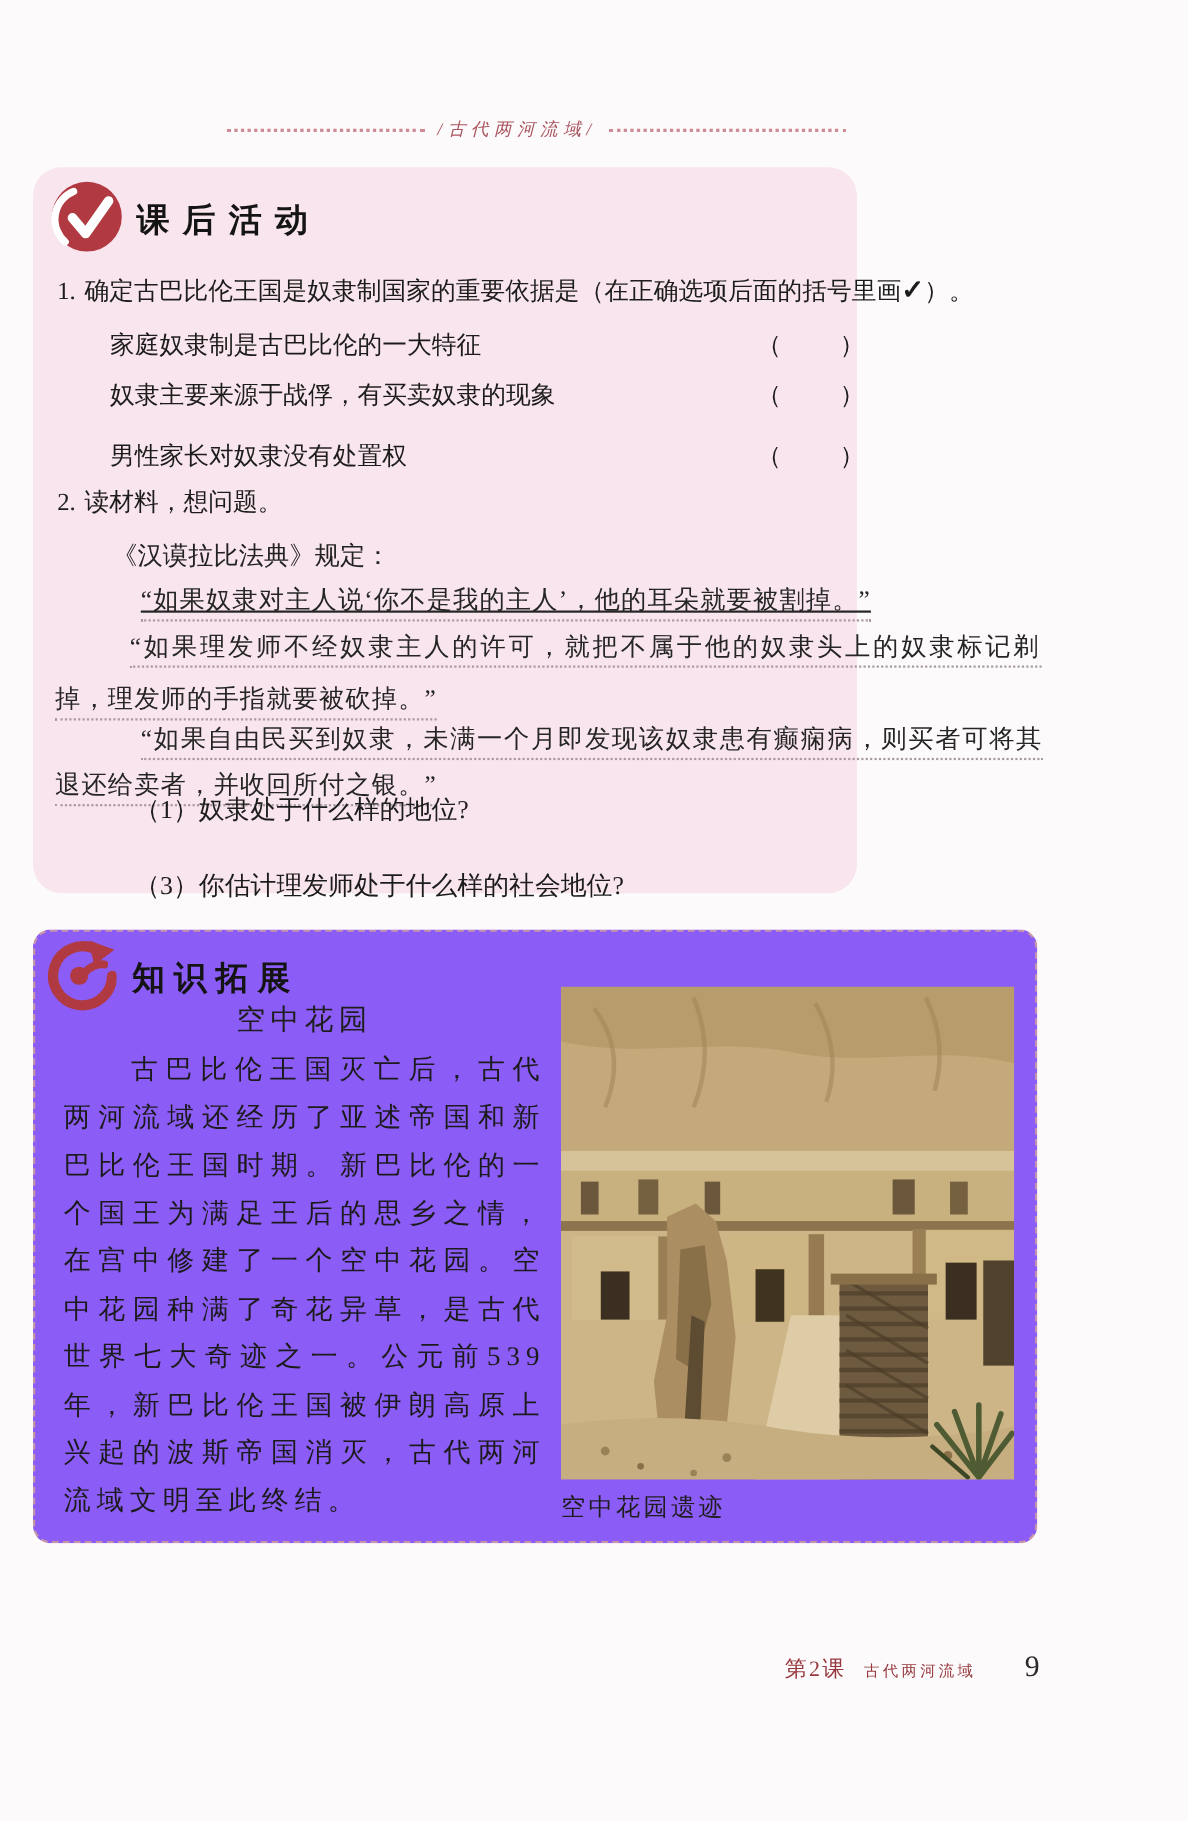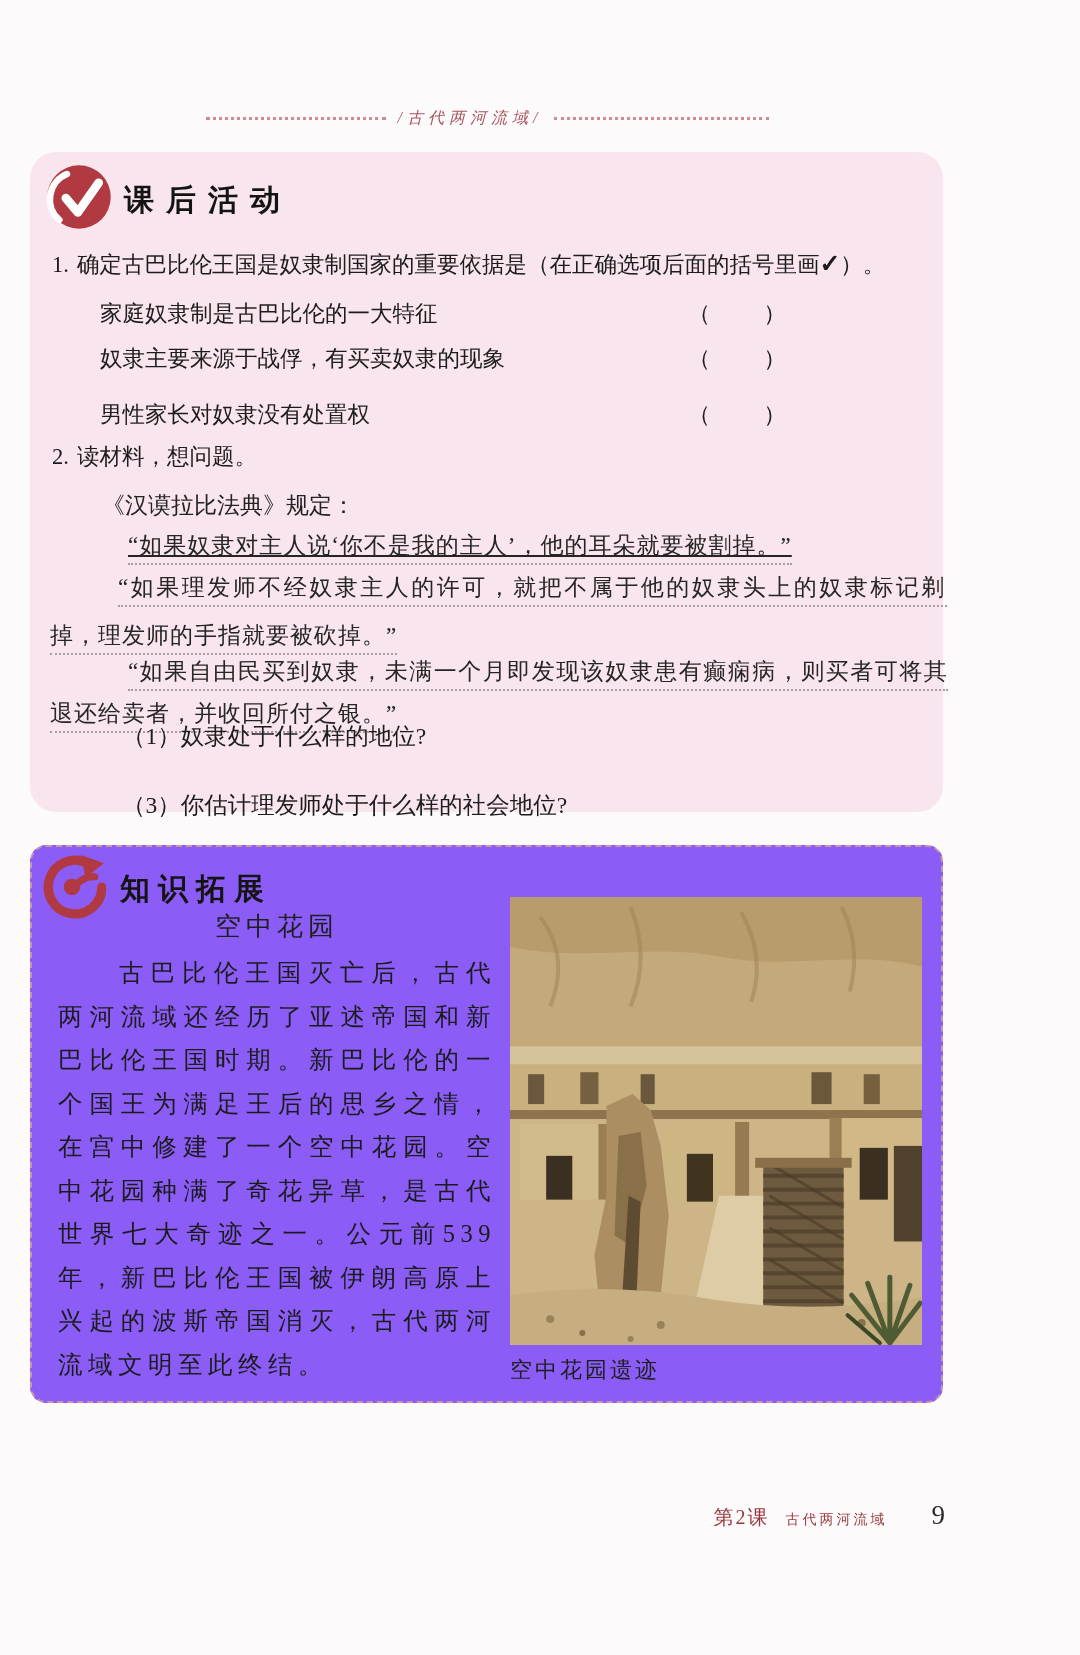--- a/index.html
+++ b/index.html
@@ -18,21 +18,21 @@
   }
   .dots{height:0;border-top:3px dotted #cf8b95;}
   .dots.left{width:180px;}
   .dots.right{width:215px;}
   .header-text{
     color:#a9545e;font-size:16px;font-style:italic;
     letter-spacing:5px;white-space:nowrap;
   }
   
   .activity-box{
-    position:absolute;left:30px;top:152px;width:913px;height:660px;
+    position:absolute;left:30px;top:152px;width:749px;height:660px;
     background:#f9e5ee;border-radius:26px;
   }
   .act-icon{position:absolute;left:14px;top:10px;width:70px;height:70px;}
   .section-title{
     position:absolute;font-family:"Liberation Sans", sans-serif;
     font-weight:bold;font-size:30px;color:#141414;letter-spacing:12px;white-space:nowrap;
   }
   .act-title{left:94px;top:28px;}
   .q-main{position:absolute;font-size:22.5px;color:#1c1c1c;white-space:nowrap;}
   .q1-line{left:22px;top:97px;}

